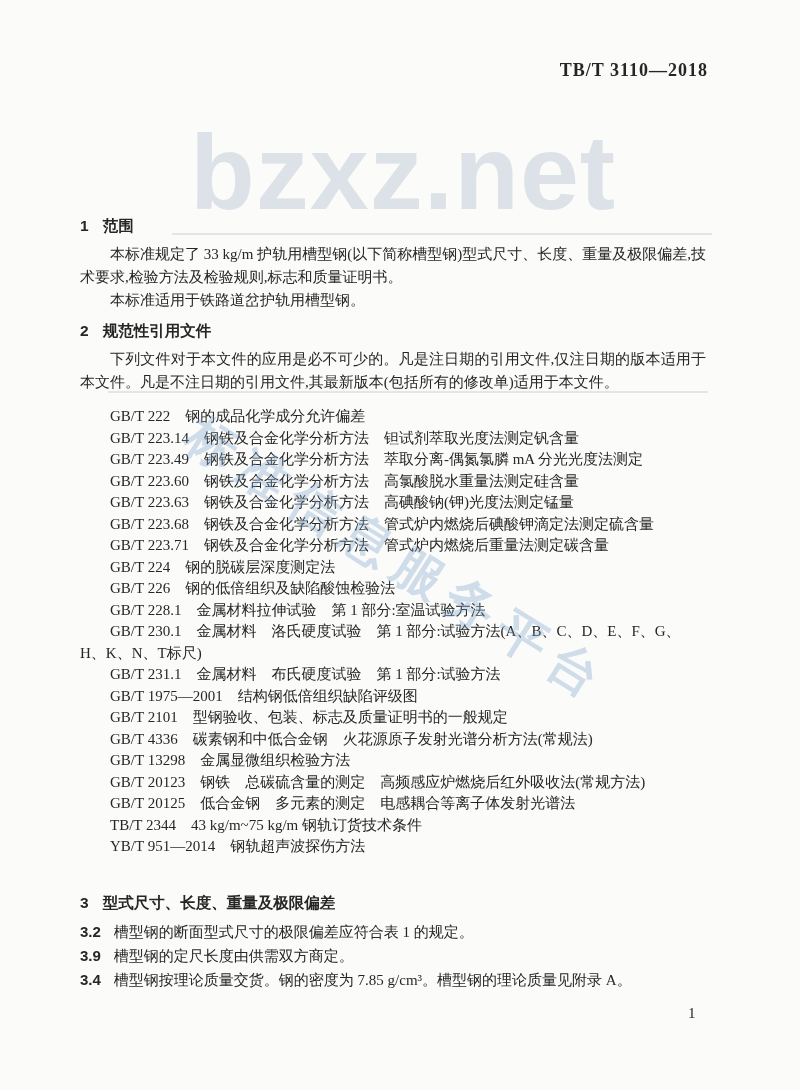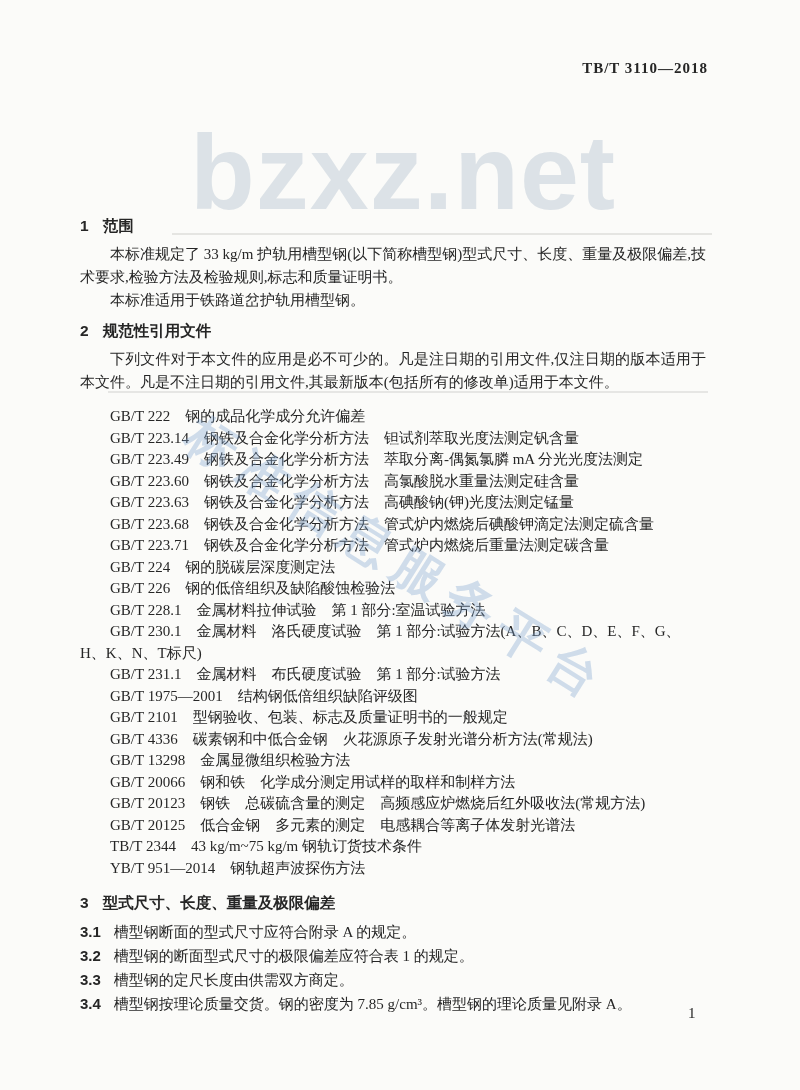--- a/index.html
+++ b/index.html
@@ -31,21 +31,21 @@
   }
 
   
   .artifact { position:absolute; height:2px; background:#c9c9c6; z-index:0; }
   .artifact.a1 { top:233px; left:172px; width:540px; opacity:.45; }
   .artifact.a2 { top:391px; left:108px; width:600px; opacity:.40; }
 
   
   .std-number {
     position:absolute; top:60px; right:92px; z-index:1;
-    font-weight:bold; font-size:15px; letter-spacing:1px;
+    font-weight:bold; font-size:18px; letter-spacing:1px;
   }
   .doc-title {
     position:absolute; top:140px; left:0; width:100%; z-index:1;
     text-align:center; font-weight:bold; font-size:22px; letter-spacing:3px;
   }
   .page-number {
     position:absolute; top:1005px; left:688px; z-index:1;
     font-size:15px;
   }
 
@@ -123,48 +123,44 @@
         <div class="ref">GB/T 231.1　金属材料　布氏硬度试验　第 1 部分:试验方法</div>
 
         <div class="ref">GB/T 1975—2001　结构钢低倍组织缺陷评级图</div>
 
         <div class="ref">GB/T 2101　型钢验收、包装、标志及质量证明书的一般规定</div>
 
         <div class="ref">GB/T 4336　碳素钢和中低合金钢　火花源原子发射光谱分析方法(常规法)</div>
 
         <div class="ref">GB/T 13298　金属显微组织检验方法</div>
 
-        <div class="ref">GB/T 20066　钢和铁　化学成分测定用试样的取样和制样方法</div>
 
         <div class="ref">GB/T 20123　钢铁　总碳硫含量的测定　高频感应炉燃烧后红外吸收法(常规方法)</div>
 
         <div class="ref">GB/T 20125　低合金钢　多元素的测定　电感耦合等离子体发射光谱法</div>
 
         <div class="ref">TB/T 2344　43 kg/m~75 kg/m 钢轨订货技术条件</div>
 
         <div class="ref">YB/T 951—2014　钢轨超声波探伤方法</div>
       </div>
   </div>
 
   <div class="sec sec-3">
     <div class="sec-head">
       <span class="num">3</span><span>型式尺寸、长度、重量及极限偏差</span>
     </div>
     <div>
 
-        <div class="clause">
-          <span class="num">3.1</span><span>槽型钢断面的型式尺寸应符合附录 A 的规定。</span>
-        </div>
 
         <div class="clause">
           <span class="num">3.2</span><span>槽型钢的断面型式尺寸的极限偏差应符合表 1 的规定。</span>
         </div>
 
         <div class="clause">
-          <span class="num">3.3</span><span>槽型钢的定尺长度由供需双方商定。</span>
+          <span class="num">3.9</span><span>槽型钢的定尺长度由供需双方商定。</span>
         </div>
 
         <div class="clause">
           <span class="num">3.4</span><span>槽型钢按理论质量交货。钢的密度为 7.85 g/cm³。槽型钢的理论质量见附录 A。</span>
         </div>
       </div>
   </div>
 
   <div class="page-number">1</div>
 

